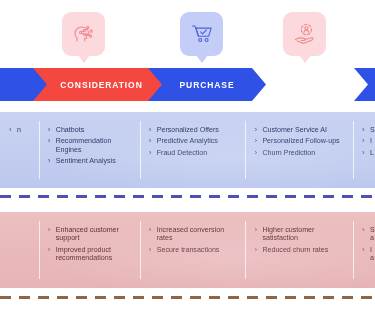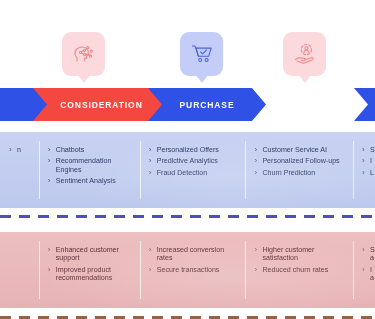--- a/index.html
+++ b/index.html
@@ -2,21 +2,21 @@
 <html><head>
 <meta charset="utf-8">
 <style>
   html,body{margin:0;padding:0;}
   body{
     width:375px;height:319px;overflow:hidden;
     background:#ffffff;
     font-family:"Liberation Sans", sans-serif;
     position:relative;
   }
-  .stage{position:absolute;inset:0;margin-top:20px;}
+  .stage{position:absolute;inset:0;}
 
   
   .badges{position:absolute;left:0;top:0;width:375px;height:70px;}
   .badge{
     position:absolute;width:43px;height:44px;border-radius:9px;
     display:flex;align-items:center;justify-content:center;
   }
   .badge .tail{
     position:absolute;left:50%;bottom:-7px;margin-left:-6px;
     width:0;height:0;border-left:6px solid transparent;

